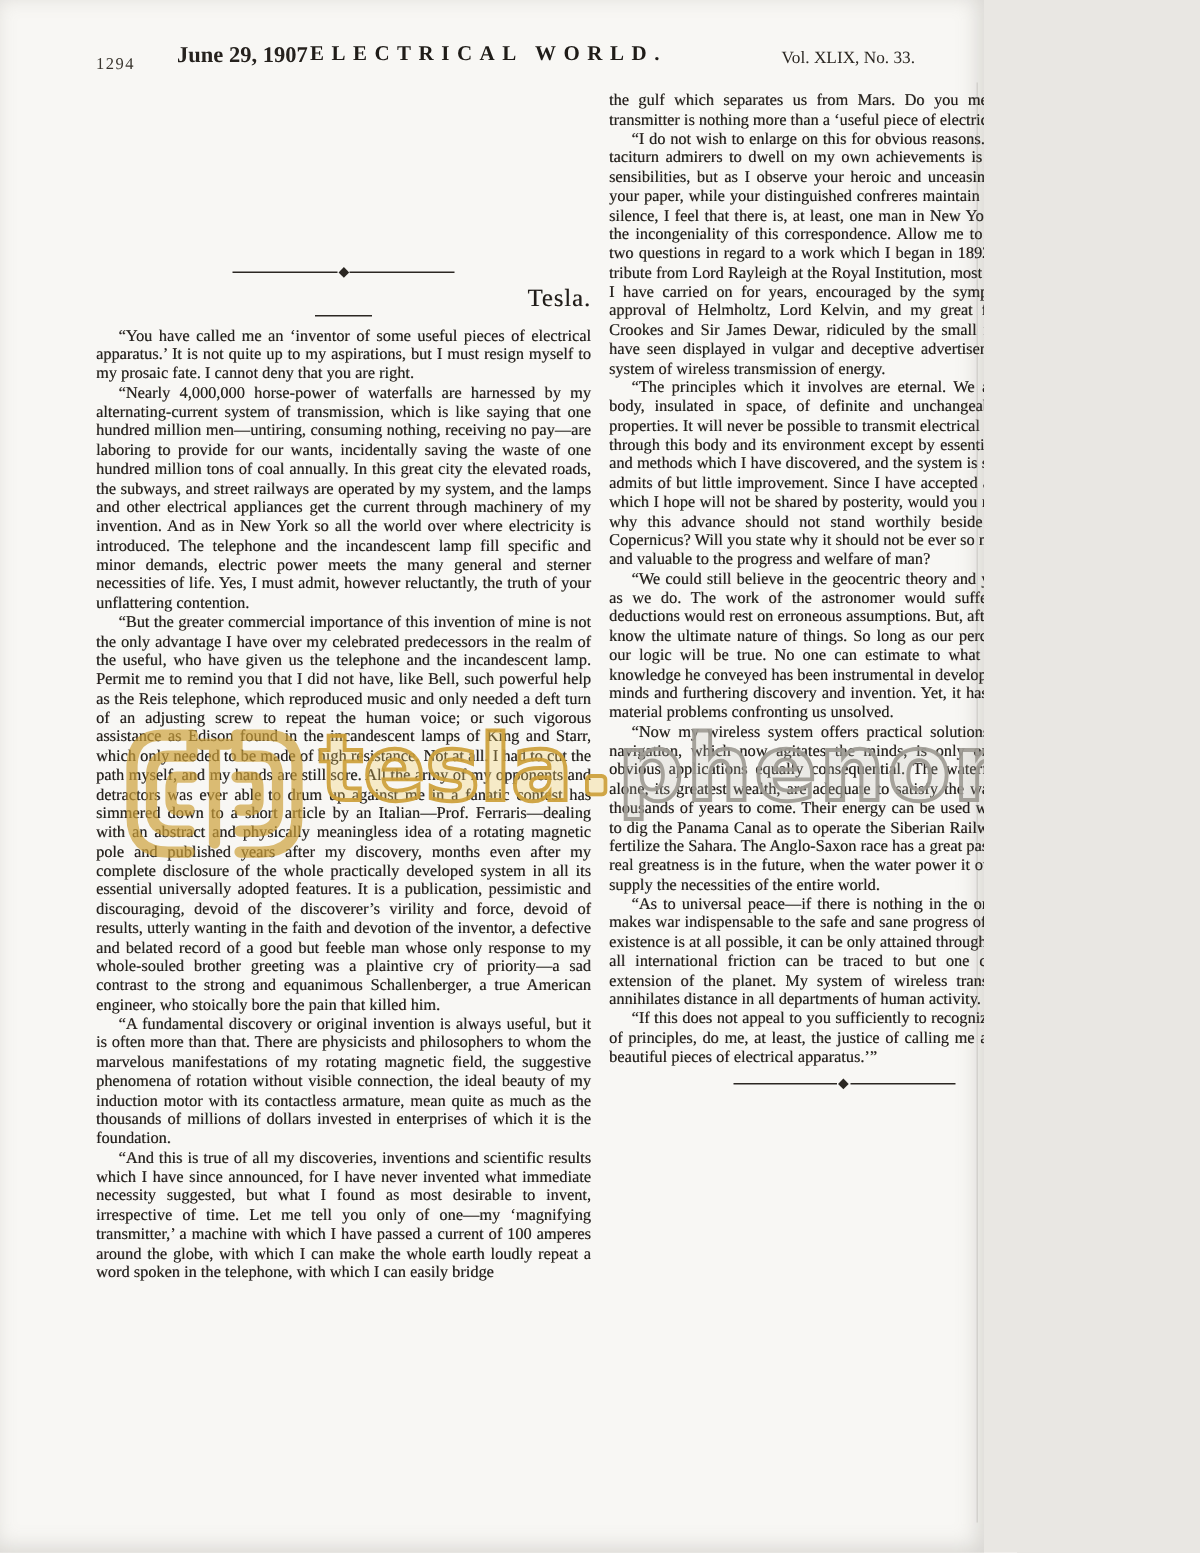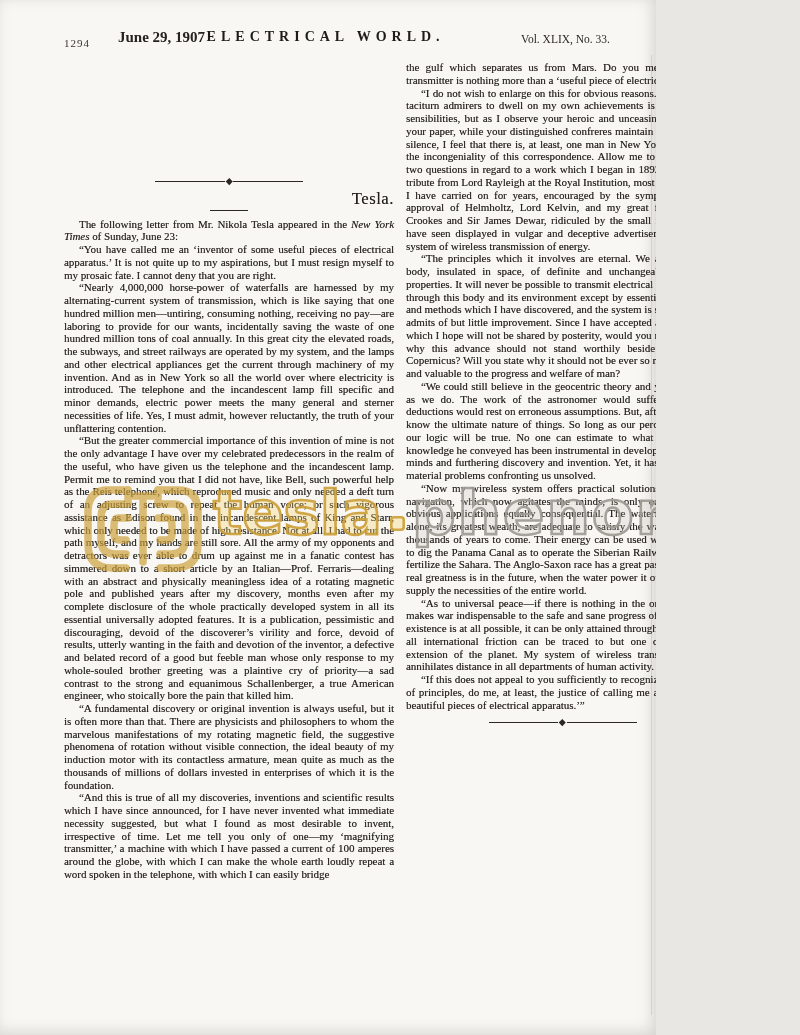--- a/index.html
+++ b/index.html
@@ -56,21 +56,20 @@
   </header>
 
   <div class="col col-left">
     <div class="divider">
       <span class="seg"></span>
       <span class="diamond"></span>
       <span class="seg"></span>
     </div>
     <h2 class="article-title">Tesla.</h2>
     <div class="title-underline"></div>
-    <p><span>The following letter from Mr. Nikola Tesla appeared in the </span><span class="ital">New York Times</span><span> of Sunday, June 23:</span></p>
     <p>“You have called me an ‘inventor of some useful pieces of electrical apparatus.’ It is not quite up to my aspirations, but I must resign myself to my prosaic fate. I cannot deny that you are right.</p>
     <p>“Nearly 4,000,000 horse-power of waterfalls are harnessed by my alternating-current system of transmission, which is like saying that one hundred million men—untiring, consuming nothing, receiving no pay—are laboring to provide for our wants, incidentally saving the waste of one hundred million tons of coal annually. In this great city the elevated roads, the subways, and street railways are operated by my system, and the lamps and other electrical appliances get the current through machinery of my invention. And as in New York so all the world over where electricity is introduced. The telephone and the incandescent lamp fill specific and minor demands, electric power meets the many general and sterner necessities of life. Yes, I must admit, however reluctantly, the truth of your unflattering contention.</p>
     <p>“But the greater commercial importance of this invention of mine is not the only advantage I have over my celebrated predecessors in the realm of the useful, who have given us the telephone and the incandescent lamp. Permit me to remind you that I did not have, like Bell, such powerful help as the Reis telephone, which reproduced music and only needed a deft turn of an adjusting screw to repeat the human voice; or such vigorous assistance as Edison found in the incandescent lamps of King and Starr, which only needed to be made of high resistance. Not at all. I had to cut the path myself, and my hands are still sore. All the army of my opponents and detractors was ever able to drum up against me in a fanatic contest has simmered down to a short article by an Italian—Prof. Ferraris—dealing with an abstract and physically meaningless idea of a rotating magnetic pole and published years after my discovery, months even after my complete disclosure of the whole practically developed system in all its essential universally adopted features. It is a publication, pessimistic and discouraging, devoid of the discoverer’s virility and force, devoid of results, utterly wanting in the faith and devotion of the inventor, a defective and belated record of a good but feeble man whose only response to my whole-souled brother greeting was a plaintive cry of priority—a sad contrast to the strong and equanimous Schallenberger, a true American engineer, who stoically bore the pain that killed him.</p>
     <p>“A fundamental discovery or original invention is always useful, but it is often more than that. There are physicists and philosophers to whom the marvelous manifestations of my rotating magnetic field, the suggestive phenomena of rotation without visible connection, the ideal beauty of my induction motor with its contactless armature, mean quite as much as the thousands of millions of dollars invested in enterprises of which it is the foundation.</p>
     <p>“And this is true of all my discoveries, inventions and scientific results which I have since announced, for I have never invented what immediate necessity suggested, but what I found as most desirable to invent, irrespective of time. Let me tell you only of one—my ‘magnifying transmitter,’ a machine with which I have passed a current of 100 amperes around the globe, with which I can make the whole earth loudly repeat a word spoken in the telephone, with which I can easily bridge</p>
   </div>
 
   <div class="col col-right">
     <p class="noindent">the gulf which separates us from Mars. Do you mean to say that my transmitter is nothing more than a ‘useful piece of electrical apparatus’?</p>
     <p>“I do not wish to enlarge on this for obvious reasons. To be compelled by taciturn admirers to dwell on my own achievements is hurting my delicate sensibilities, but as I observe your heroic and unceasing efforts in praising your paper, while your distinguished confreres maintain on its merits a stolid silence, I feel that there is, at least, one man in New York able to appreciate the incongeniality of this correspondence. Allow me to ask you just one or two questions in regard to a work which I began in 1892, inspired by a high tribute from Lord Rayleigh at the Royal Institution, most difficult labor which I have carried on for years, encouraged by the sympathetic interest and approval of Helmholtz, Lord Kelvin, and my great friends, Sir William Crookes and Sir James Dewar, ridiculed by the small men whose names I have seen displayed in vulgar and deceptive advertisements. I refer to my system of wireless transmission of energy.</p>

